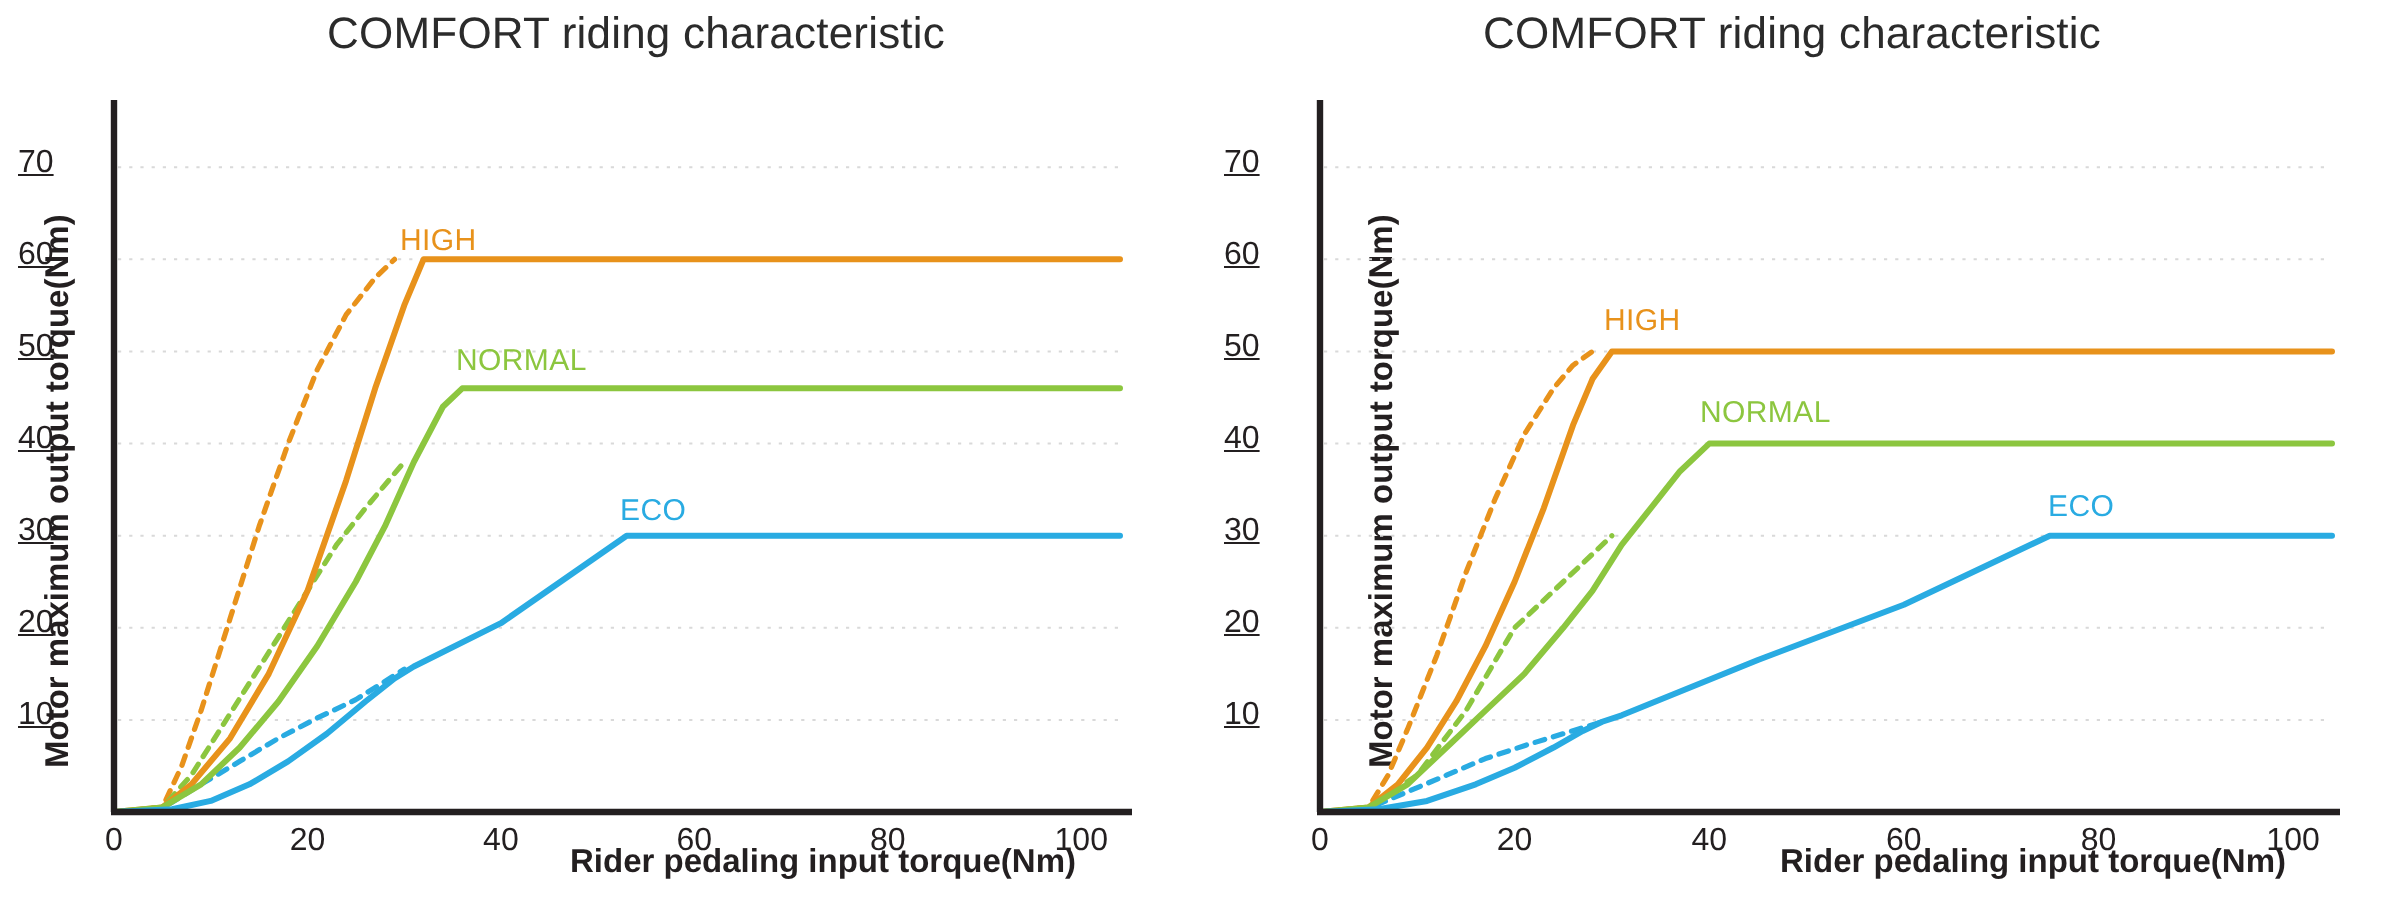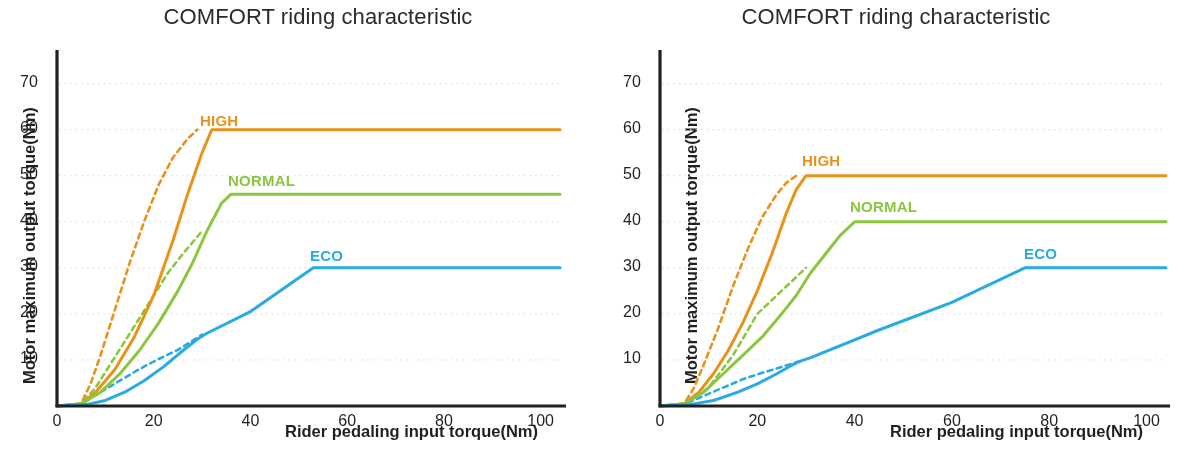--- a/index.html
+++ b/index.html
@@ -55,26 +55,26 @@
   .panel.right .xlabel{left:320px;top:422px;}
 
   .tick{
     position:absolute;
     font-size:16px;
     font-weight:400;
     color:#231f20;
     white-space:nowrap;
   }
   .tick.x{text-align:center;}
-  .tick.y{text-align:center;}
+  .tick.y{text-align:left;text-decoration:underline;}
 
   .serieslabel{
     position:absolute;
     font-size:15px;
-    font-weight:700;
+    font-weight:400;
     white-space:nowrap;
     letter-spacing:.2px;
   }
 </style>
 </head>
 <body>
 
 <div id="page">
 
   <div class="panel left">

